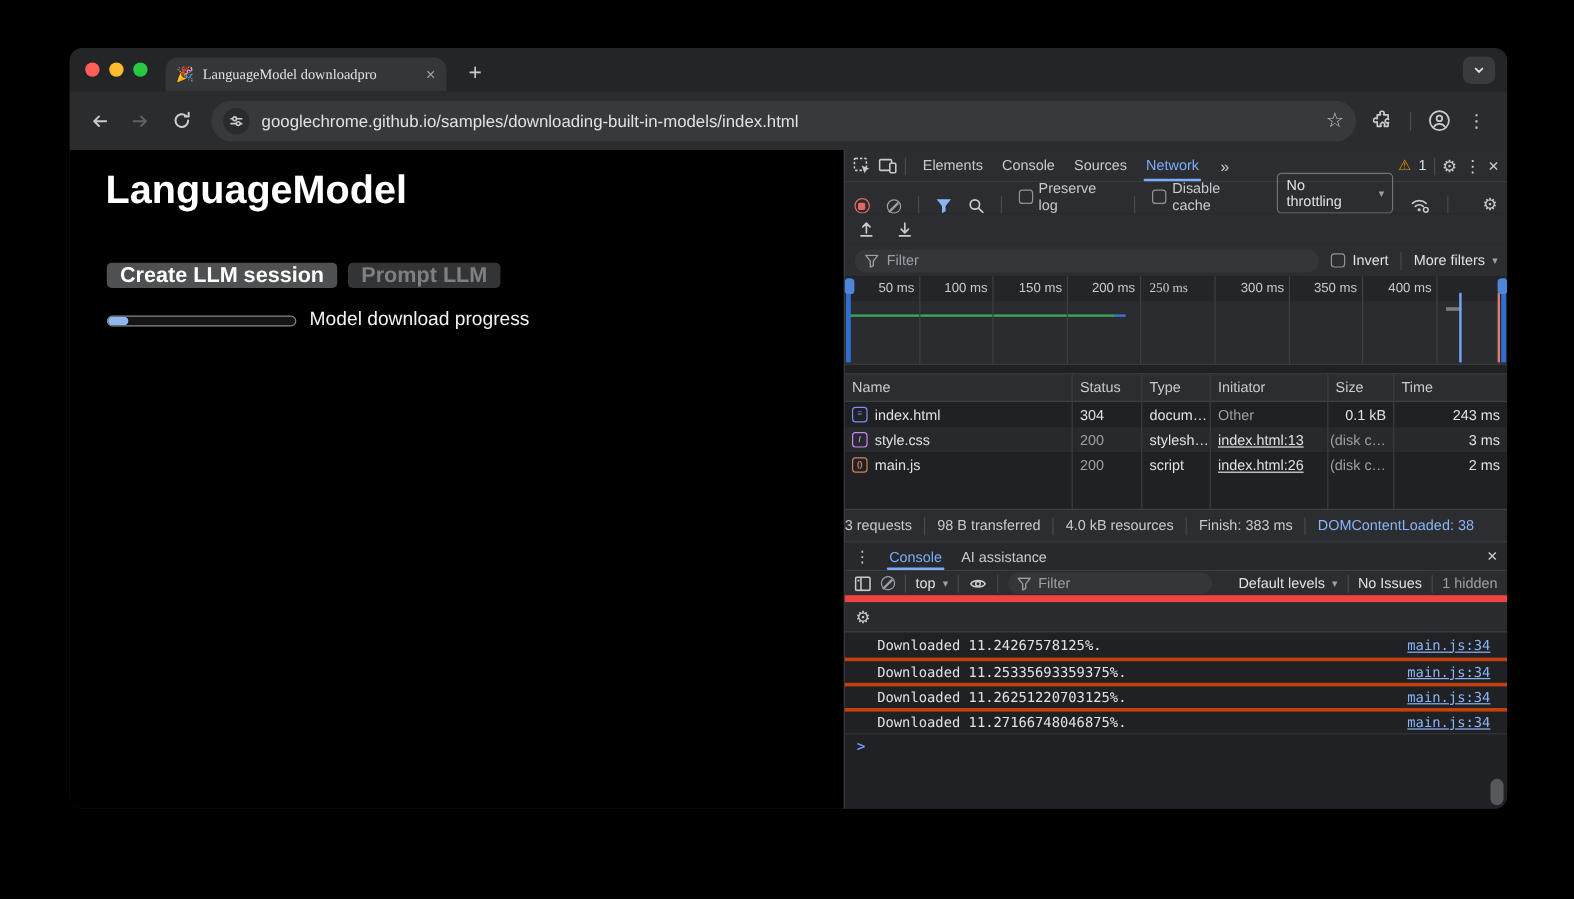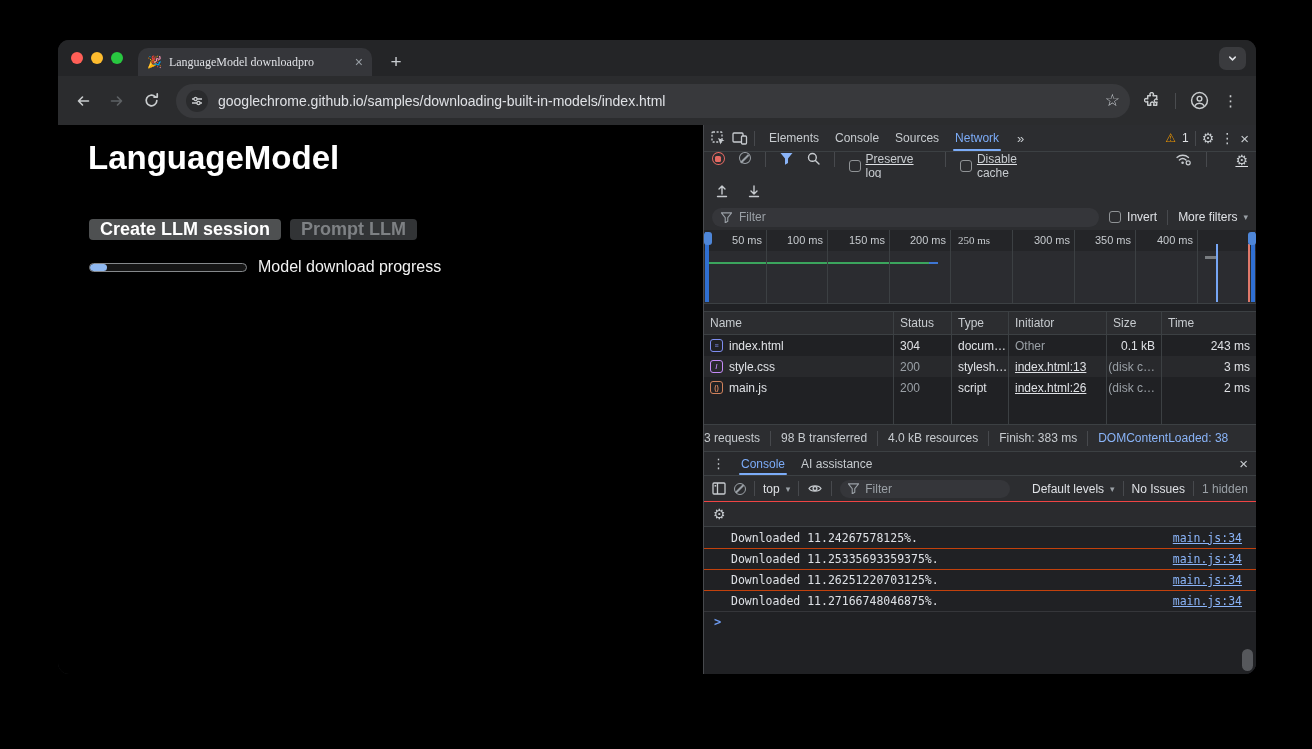--- a/index.html
+++ b/index.html
@@ -60,21 +60,21 @@
   .dt-tabbar { height:27px; background:#2C2D30; border-bottom:1px solid #3C4043; display:flex;
                align-items:center; padding:0 7px; gap:6px; }
   .dt-tab { height:100%; display:flex; align-items:center; padding:0 8px; color:#C7CBCF; position:relative; }
   .dt-tab.active { color:#7CACF8; }
   .dt-tab.active::after { content:""; position:absolute; left:6px; right:6px; bottom:0; height:2.5px;
                           background:#7CACF8; border-radius:2px; }
   .more-tabs { color:#C7CBCF; font-size:13px; padding:0 4px; }
   .tb-spacer { margin-left:auto; }
   .warn { color:#F29900; font-size:12px; }
 
-  .dt-toolbar1 { height:26px; display:flex; align-items:flex-start; padding:0 8px; gap:14px; background:#2C2D30;text-decoration:underline; }
+  .dt-toolbar1 { height:26px; display:flex; align-items:flex-end; padding:0 8px; gap:14px; background:#2C2D30; }
   .rec-outer { width:13px; height:13px; border:1.5px solid #E46962; border-radius:50%; display:flex;
                align-items:center; justify-content:center; }
   .rec-inner { width:6px; height:6px; background:#E46962; border-radius:1.5px; }
   .block { width:12px; height:12px; border:1.5px solid #9AA0A6; border-radius:50%; position:relative; }
   .block::after { content:""; position:absolute; left:-1px; top:4.5px; width:11px; height:1.5px;
                   background:#9AA0A6; transform:rotate(-45deg); }
   .chk { width:12px; height:12px; border:1.5px solid #909396; border-radius:3px; margin-right:5px; flex:none; }
   .chk-label { display:flex; align-items:center; color:#C7CBCF; }
   .throttle { border:1px solid #707376; border-radius:4px; padding:2px 7px; display:flex; align-items:center;
               gap:14px; color:#DFE1E5;margin-top:44px; }
@@ -123,28 +123,28 @@
   .ri-js  { border-color:#D0825C; color:#D0825C; }
 
   .dt-summary { height:27px; display:flex; align-items:center; gap:10px; padding:0 0; background:#2C2D30;
                 border-top:1px solid #3C4043; color:#C7CBCF; white-space:nowrap; overflow:hidden; }
   .dt-summary .blue { color:#8AB4F8; }
 
   .drawer { flex:1; display:flex; flex-direction:column; position:relative; background:#202124; }
   .drawer-tabbar { height:25px; background:#28292C; border-top:1px solid #3C4043; border-bottom:1px solid #3C4043;
                    display:flex; align-items:center; padding:0 8px; gap:4px; }
   .drawer-toolbar { height:26px; display:flex; align-items:center; gap:8px; padding:0 8px; background:#2C2D30;
-                    border-bottom:1px solid #ef4444; }
+                    border-bottom:6px solid #ef4444; }
   .console-filter { width:170px; height:18px; background:#35363A; border-radius:10px; display:flex;
                     align-items:center; padding:0 8px; gap:6px; color:#9AA0A6; }
   .gear-row { height:25px; display:flex; align-items:center; padding:0 9px; background:#2A2B2E;
               border-bottom:1px solid #3C4043; }
   .mono { font-family:"DejaVu Sans Mono", monospace; }
   .msg { height:21px; display:flex; align-items:center; justify-content:space-between;
-         padding:0 14px 0 27px; border-top:1px solid #c2410c; font-size:11.5px; color:#DEE1E6; }
+         padding:0 14px 0 27px; border-top:3px solid #c2410c; font-size:11.5px; color:#DEE1E6; }
   .msg:first-child { border-top:none; }
   .msg-link { color:#8AB4F8; text-decoration:underline; font-size:11.5px; }
   .prompt-row { height:20px; display:flex; align-items:center; gap:8px; padding:0 10px;
                 border-top:1px solid #35363A; }
   .prompt-chev { color:#6E9BF0; font-weight:bold; font-size:12px; }
   .scroll-thumb { position:absolute; right:3px; bottom:3px; width:11px; height:22px; border-radius:6px;
                   background:#56585C; }
   svg { display:block; }
 </style>
 </head>

